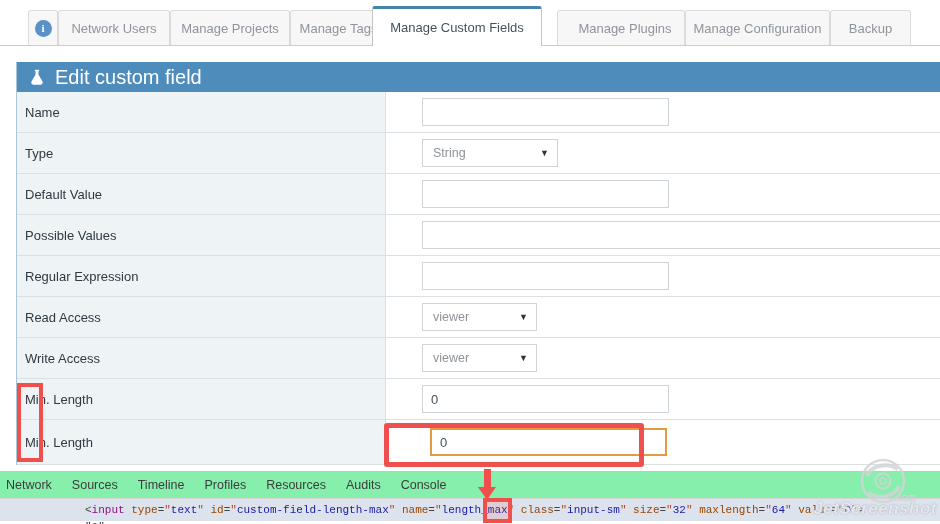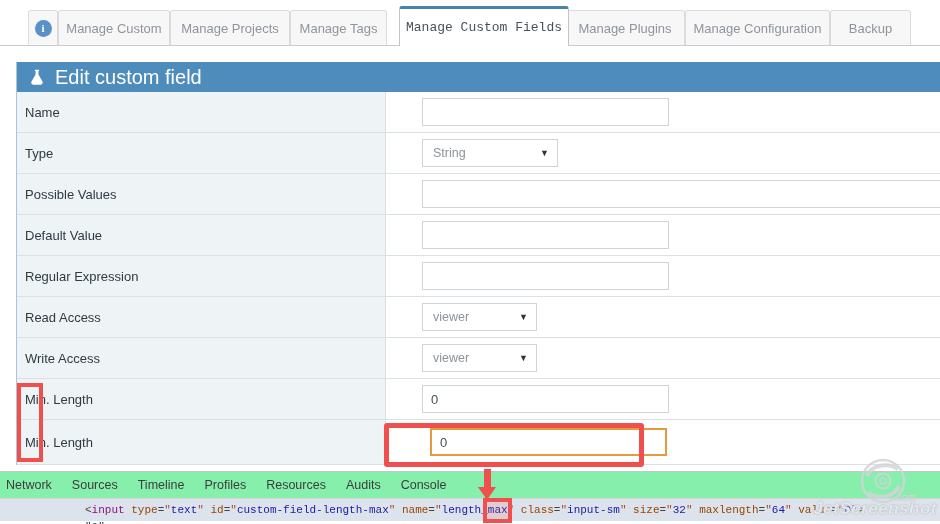--- a/index.html
+++ b/index.html
@@ -96,29 +96,29 @@
 </head>
 <body>
 
 <div class="page">
 
   <div class="tabline"></div>
   <div class="tab" style="left:28px;width:30px;">
     <span class="info-badge">i</span>
   </div>
   <div class="tab" style="left:58px;width:112px;">
-    <span>Manage Custom</span>
+    <span>Network Users</span>
   </div>
   <div class="tab" style="left:170px;width:120px;">
     <span>Manage Projects</span>
   </div>
   <div class="tab" style="left:290px;width:97px;">
     <span>Manage Tags</span>
   </div>
-  <div class="tab active" style="left:399px;width:170px;font-family:Liberation Mono, monospace;">
+  <div class="tab active" style="left:372px;width:170px;">
     <span>Manage Custom Fields</span>
   </div>
   <div class="tab" style="left:557px;width:128px;padding-left:8px;">
     <span>Manage Plugins</span>
   </div>
   <div class="tab" style="left:685px;width:145px;">
     <span>Manage Configuration</span>
   </div>
   <div class="tab" style="left:830px;width:81px;">
     <span>Backup</span>
@@ -148,33 +148,33 @@
       <div class="fcell-value">
         <div class="select-box w-type">
           <span>String</span>
           <span class="chev">▼</span>
         </div>
       </div>
     </div>
 
     <div class="frow">
       <div class="fcell-label">
+          <span>Default Value</span>
+        </div>
+      <div class="fcell-value">
+        <input class="txt" type="text" value="" style="">
+      </div>
+    </div>
+
+    <div class="frow">
+      <div class="fcell-label">
           <span>Possible Values</span>
         </div>
       <div class="fcell-value">
         <input class="txt wide" type="text" value="" style="">
-      </div>
-    </div>
-
-    <div class="frow">
-      <div class="fcell-label">
-          <span>Default Value</span>
-        </div>
-      <div class="fcell-value">
-        <input class="txt" type="text" value="" style="">
       </div>
     </div>
 
     <div class="frow">
       <div class="fcell-label">
           <span>Regular Expression</span>
         </div>
       <div class="fcell-value">
         <input class="txt" type="text" value="" style="">
       </div>

